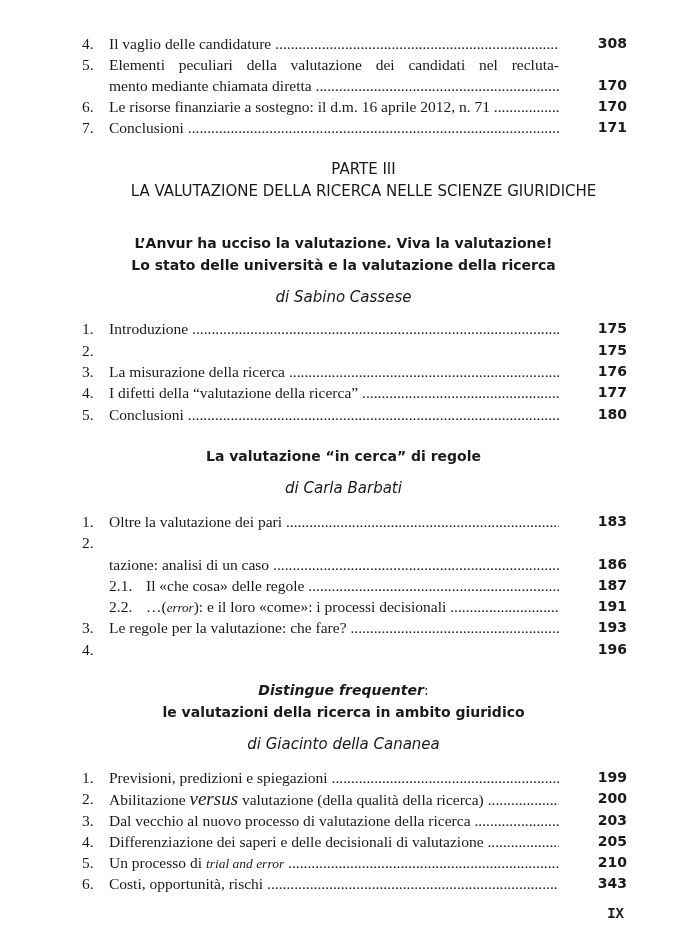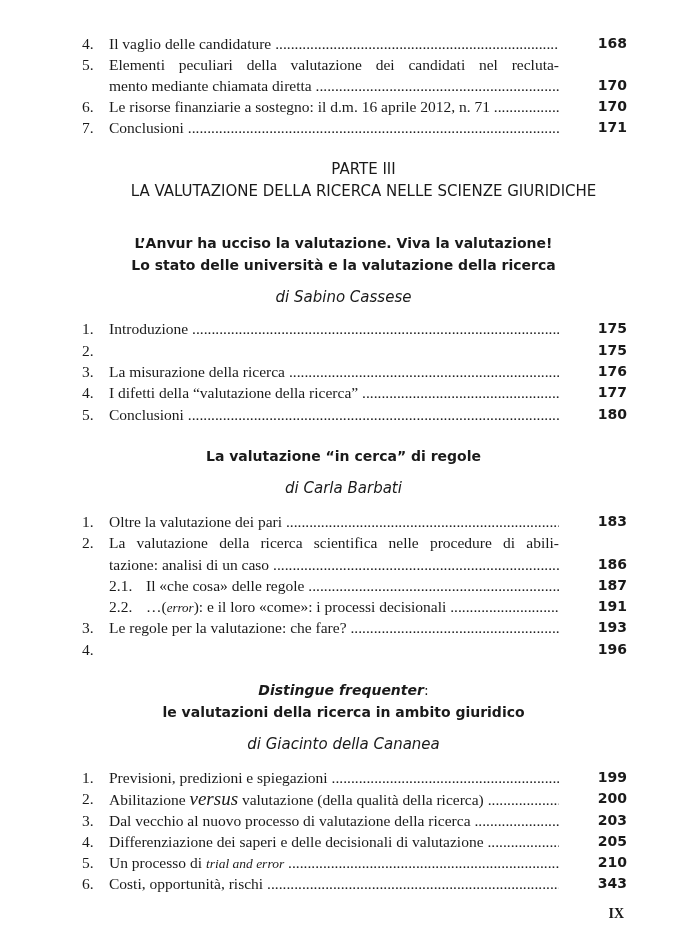--- a/index.html
+++ b/index.html
@@ -9,33 +9,33 @@
   .toc-row .txt { position:absolute; left:27px; width:530px; white-space:nowrap; overflow:hidden; }
   .toc-row.sub .num { left:52px; }
   .toc-row.sub .txt { left:103px; width:455px; }
   .page { position:absolute; right:0; top:0; font-family:"DejaVu Sans", sans-serif; font-weight:bold; font-size:14px; text-align:right; width:40px; }
   .dotted { display:block; overflow:hidden; white-space:nowrap; }
   .dotted::after { content:" ......................................................................................................................................................................................................"; }
   .center { position:absolute; left:0; width:687px; text-align:center; font-family:"DejaVu Sans", sans-serif; }
   .part-label { font-size:15px; font-weight:normal;padding-left:20px; }
   .essay-title { font-size:14px; font-weight:bold; line-height:22px; }
   .author { font-size:15px; font-style:italic; }
-  .folio { position:absolute; right:63px; top:906px; font-family:Liberation Serif, serif; font-weight:bold; font-size:14px; }
+  .folio { position:absolute; right:63px; top:906px; font-family:Liberation Mono, monospace; font-weight:bold; font-size:14px; }
   .wrap1 { white-space:normal; text-align:justify; text-align-last:justify; }
   em { font-style:italic; }
 </style>
 </head>
 <body>
 
 <div class="toc-row" style="top:33px">
   <span class="num">4.</span>
   <span class="txt" style="width:450px">
       <span class="dotted">Il vaglio delle candidature</span>
     </span>
-  <span class="page">168</span>
+  <span class="page">308</span>
 </div>
 <div class="toc-row" style="top:54px">
   <span class="num">5.</span>
   <span class="txt wrap1" style="width:450px">Elementi peculiari della valutazione dei candidati nel recluta-</span>
 </div>
 <div class="toc-row" style="top:75px">
   <span class="txt" style="width:450px">
       <span class="dotted">mento mediante chiamata diretta</span>
     </span>
   <span class="page">170</span>
@@ -100,21 +100,20 @@
 
 <div class="toc-row" style="top:511px">
   <span class="num">1.</span>
   <span class="txt" style="width:450px">
       <span class="dotted">Oltre la valutazione dei pari</span>
     </span>
   <span class="page">183</span>
 </div>
 <div class="toc-row" style="top:532px">
   <span class="num">2.</span>
-  <span class="txt wrap1" style="width:450px">La valutazione della ricerca scientifica nelle procedure di abili-</span>
 </div>
 <div class="toc-row" style="top:554px">
   <span class="txt" style="width:450px">
       <span class="dotted">tazione: analisi di un caso</span>
     </span>
   <span class="page">186</span>
 </div>
 <div class="toc-row sub" style="top:575px">
   <span class="num" style="left:27px">2.1.</span>
   <span class="txt" style="left:64px;width:413px">

